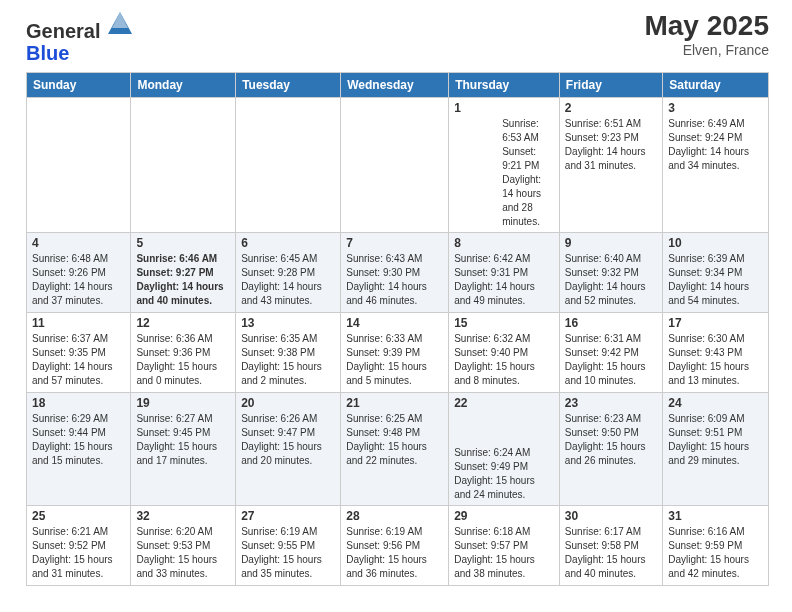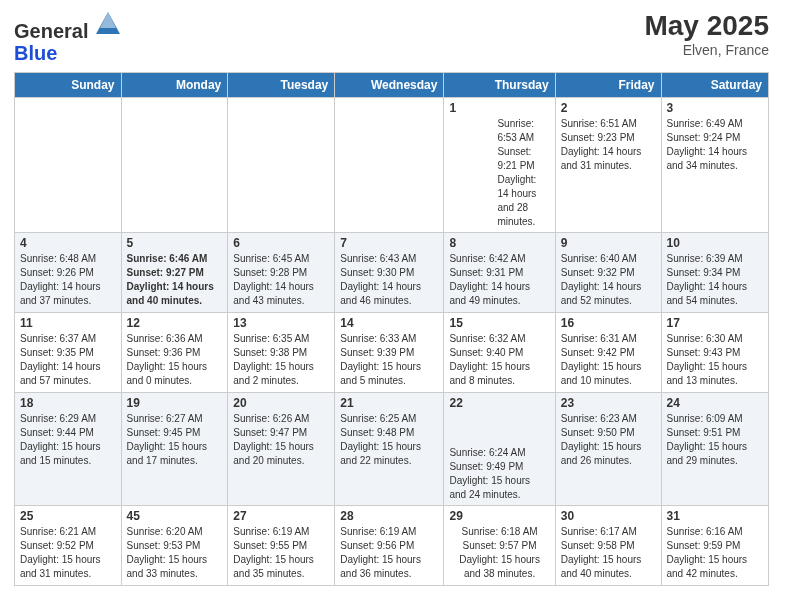--- a/index.html
+++ b/index.html
@@ -5,21 +5,21 @@
     * { margin: 0; padding: 0; box-sizing: border-box; }
     body {
       font-family: Arial, sans-serif;
       background: #fff;
       width: 792px;
       height: 612px;
       overflow: hidden;
     }
     .container {
       width: 784px;
-      padding: 10px 15px 5px 14px;
+      padding: 10px 15px 5px 26px;
     }
     .header {
       display: flex;
       justify-content: space-between;
       align-items: flex-start;
       margin-bottom: 8px;
     }
     .logo {
       display: flex;
       align-items: center;
@@ -44,21 +44,21 @@
       color: #555;
     }
     .calendar-table {
       width: 100%;
       border-collapse: collapse;
       font-size: 11px;
     }
     .calendar-table th {
       background: #2e75b6;
       color: #fff;
-      text-align: right;
+      text-align: left;
       padding: 5px 6px;
       font-size: 12px;
       font-weight: bold;
       border: 1px solid #ccc;
       margin-left: 42px;
     }
     .calendar-table td {
       border: 1px solid #ccc;
       vertical-align: top;
       padding: 3px 5px;
@@ -306,21 +306,21 @@
         </tr>
         <tr>
           <td>
             <span class="day-number">25</span>
             <div class="day-info" style="white-space: pre-line;">Sunrise: 6:21 AM
 Sunset: 9:52 PM
 Daylight: 15 hours
 and 31 minutes.</div>
           </td>
           <td>
-            <span class="day-number">45</span>
+            <span class="day-number">32</span>
             <div class="day-info" style="white-space: pre-line;">Sunrise: 6:20 AM
 Sunset: 9:53 PM
 Daylight: 15 hours
 and 33 minutes.</div>
           </td>
           <td>
             <span class="day-number">27</span>
             <div class="day-info" style="white-space: pre-line;">Sunrise: 6:19 AM
 Sunset: 9:55 PM
 Daylight: 15 hours
@@ -328,21 +328,21 @@
           </td>
           <td>
             <span class="day-number">28</span>
             <div class="day-info" style="white-space: pre-line;">Sunrise: 6:19 AM
 Sunset: 9:56 PM
 Daylight: 15 hours
 and 36 minutes.</div>
           </td>
           <td>
             <span class="day-number">29</span>
-            <div class="day-info" style="white-space: pre-line; text-align: center;">Sunrise: 6:18 AM
+            <div class="day-info" style="white-space: pre-line;">Sunrise: 6:18 AM
 Sunset: 9:57 PM
 Daylight: 15 hours
 and 38 minutes.</div>
           </td>
           <td>
             <span class="day-number">30</span>
             <div class="day-info" style="white-space: pre-line;">Sunrise: 6:17 AM
 Sunset: 9:58 PM
 Daylight: 15 hours
 and 40 minutes.</div>

